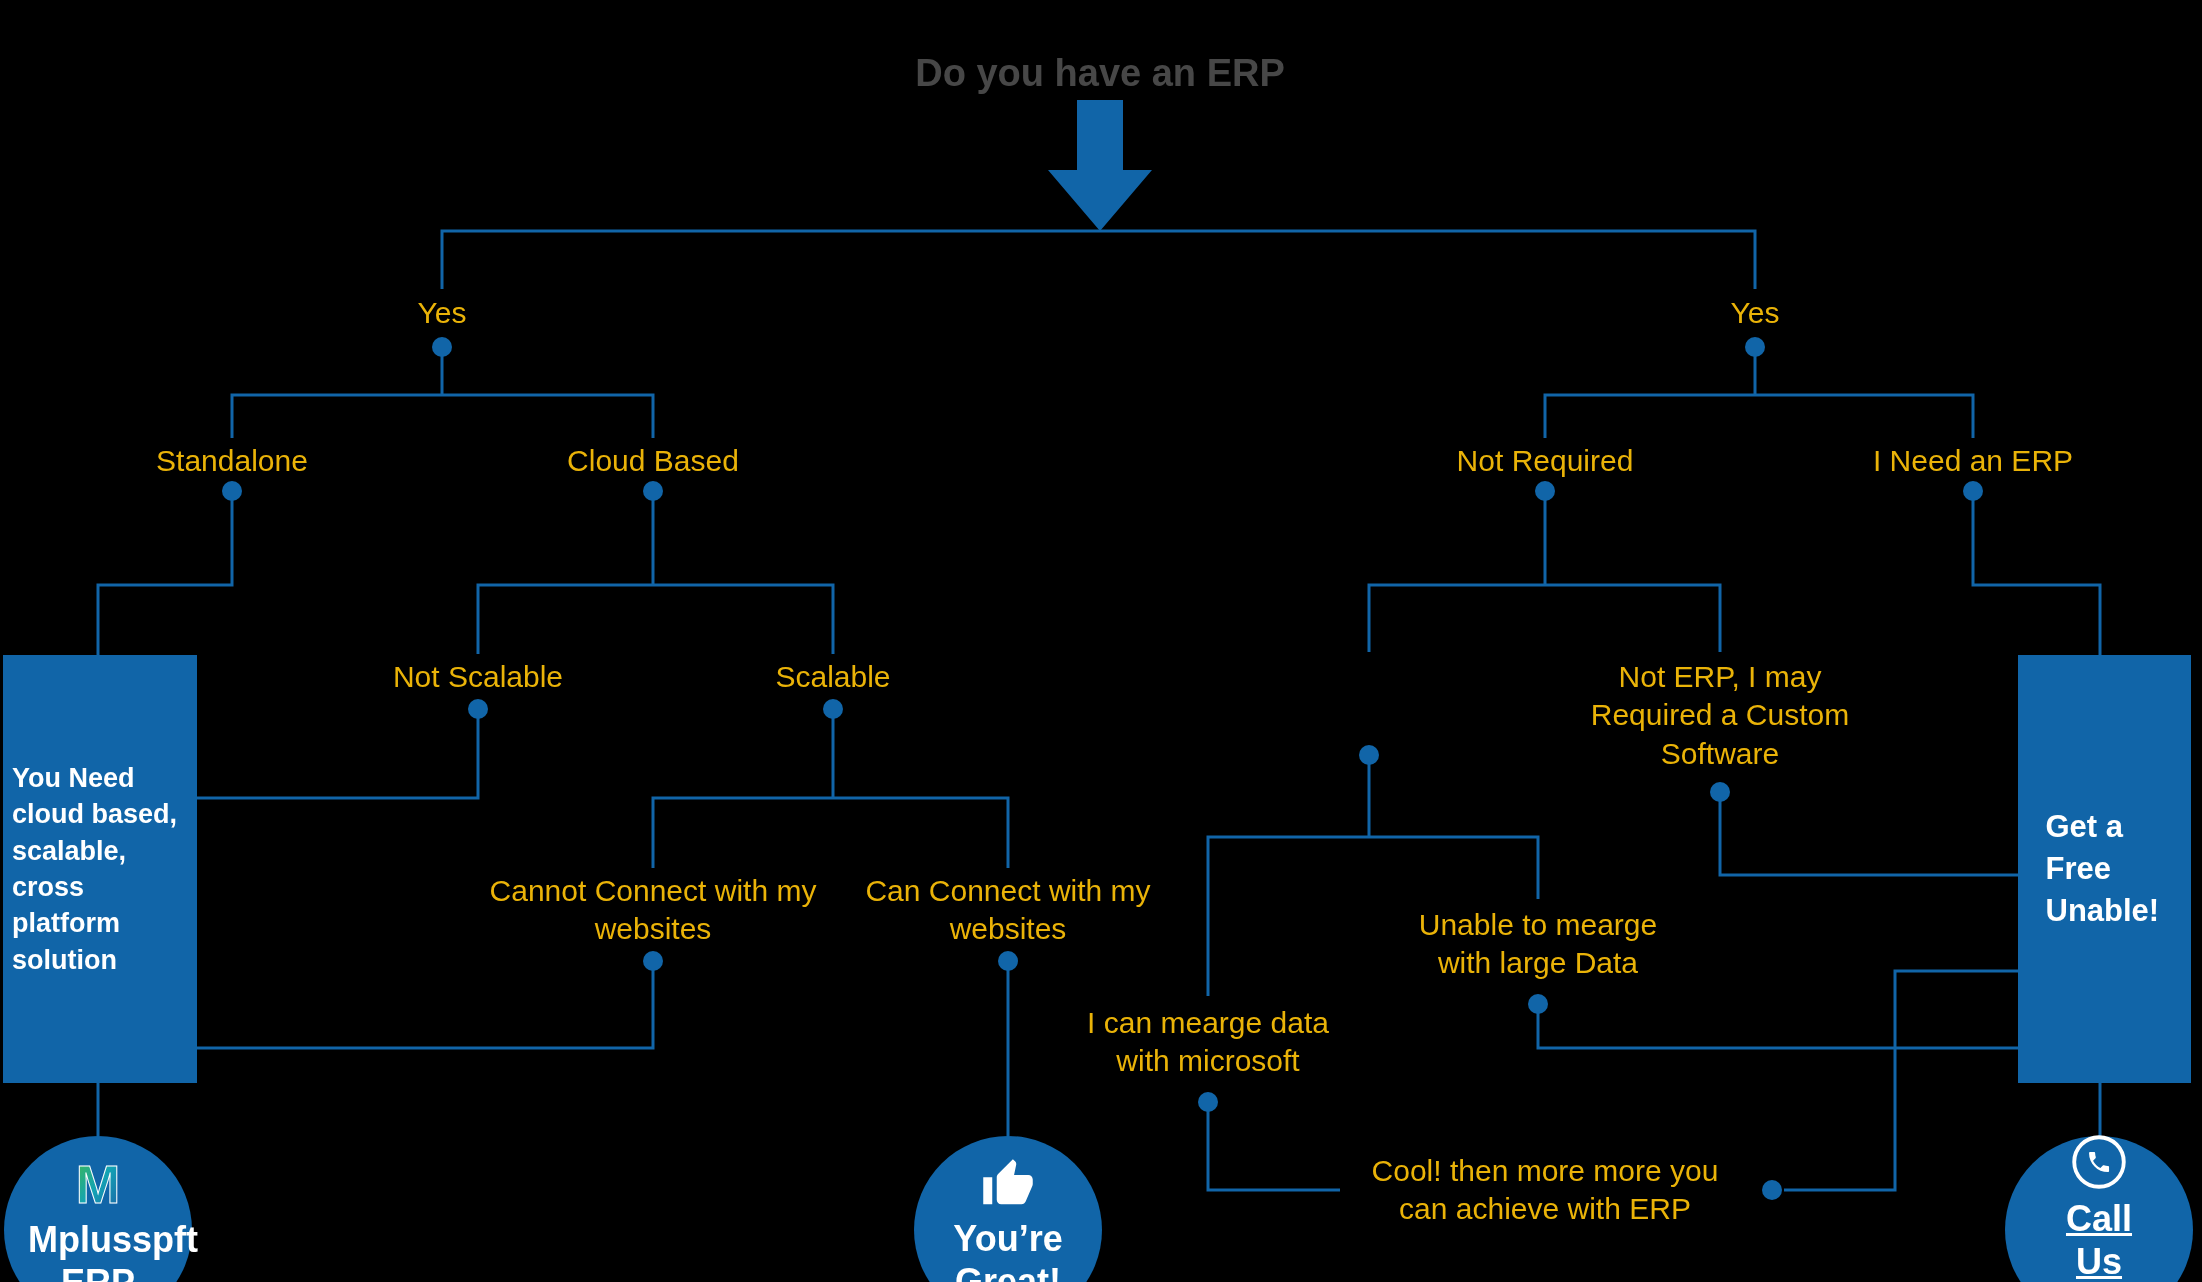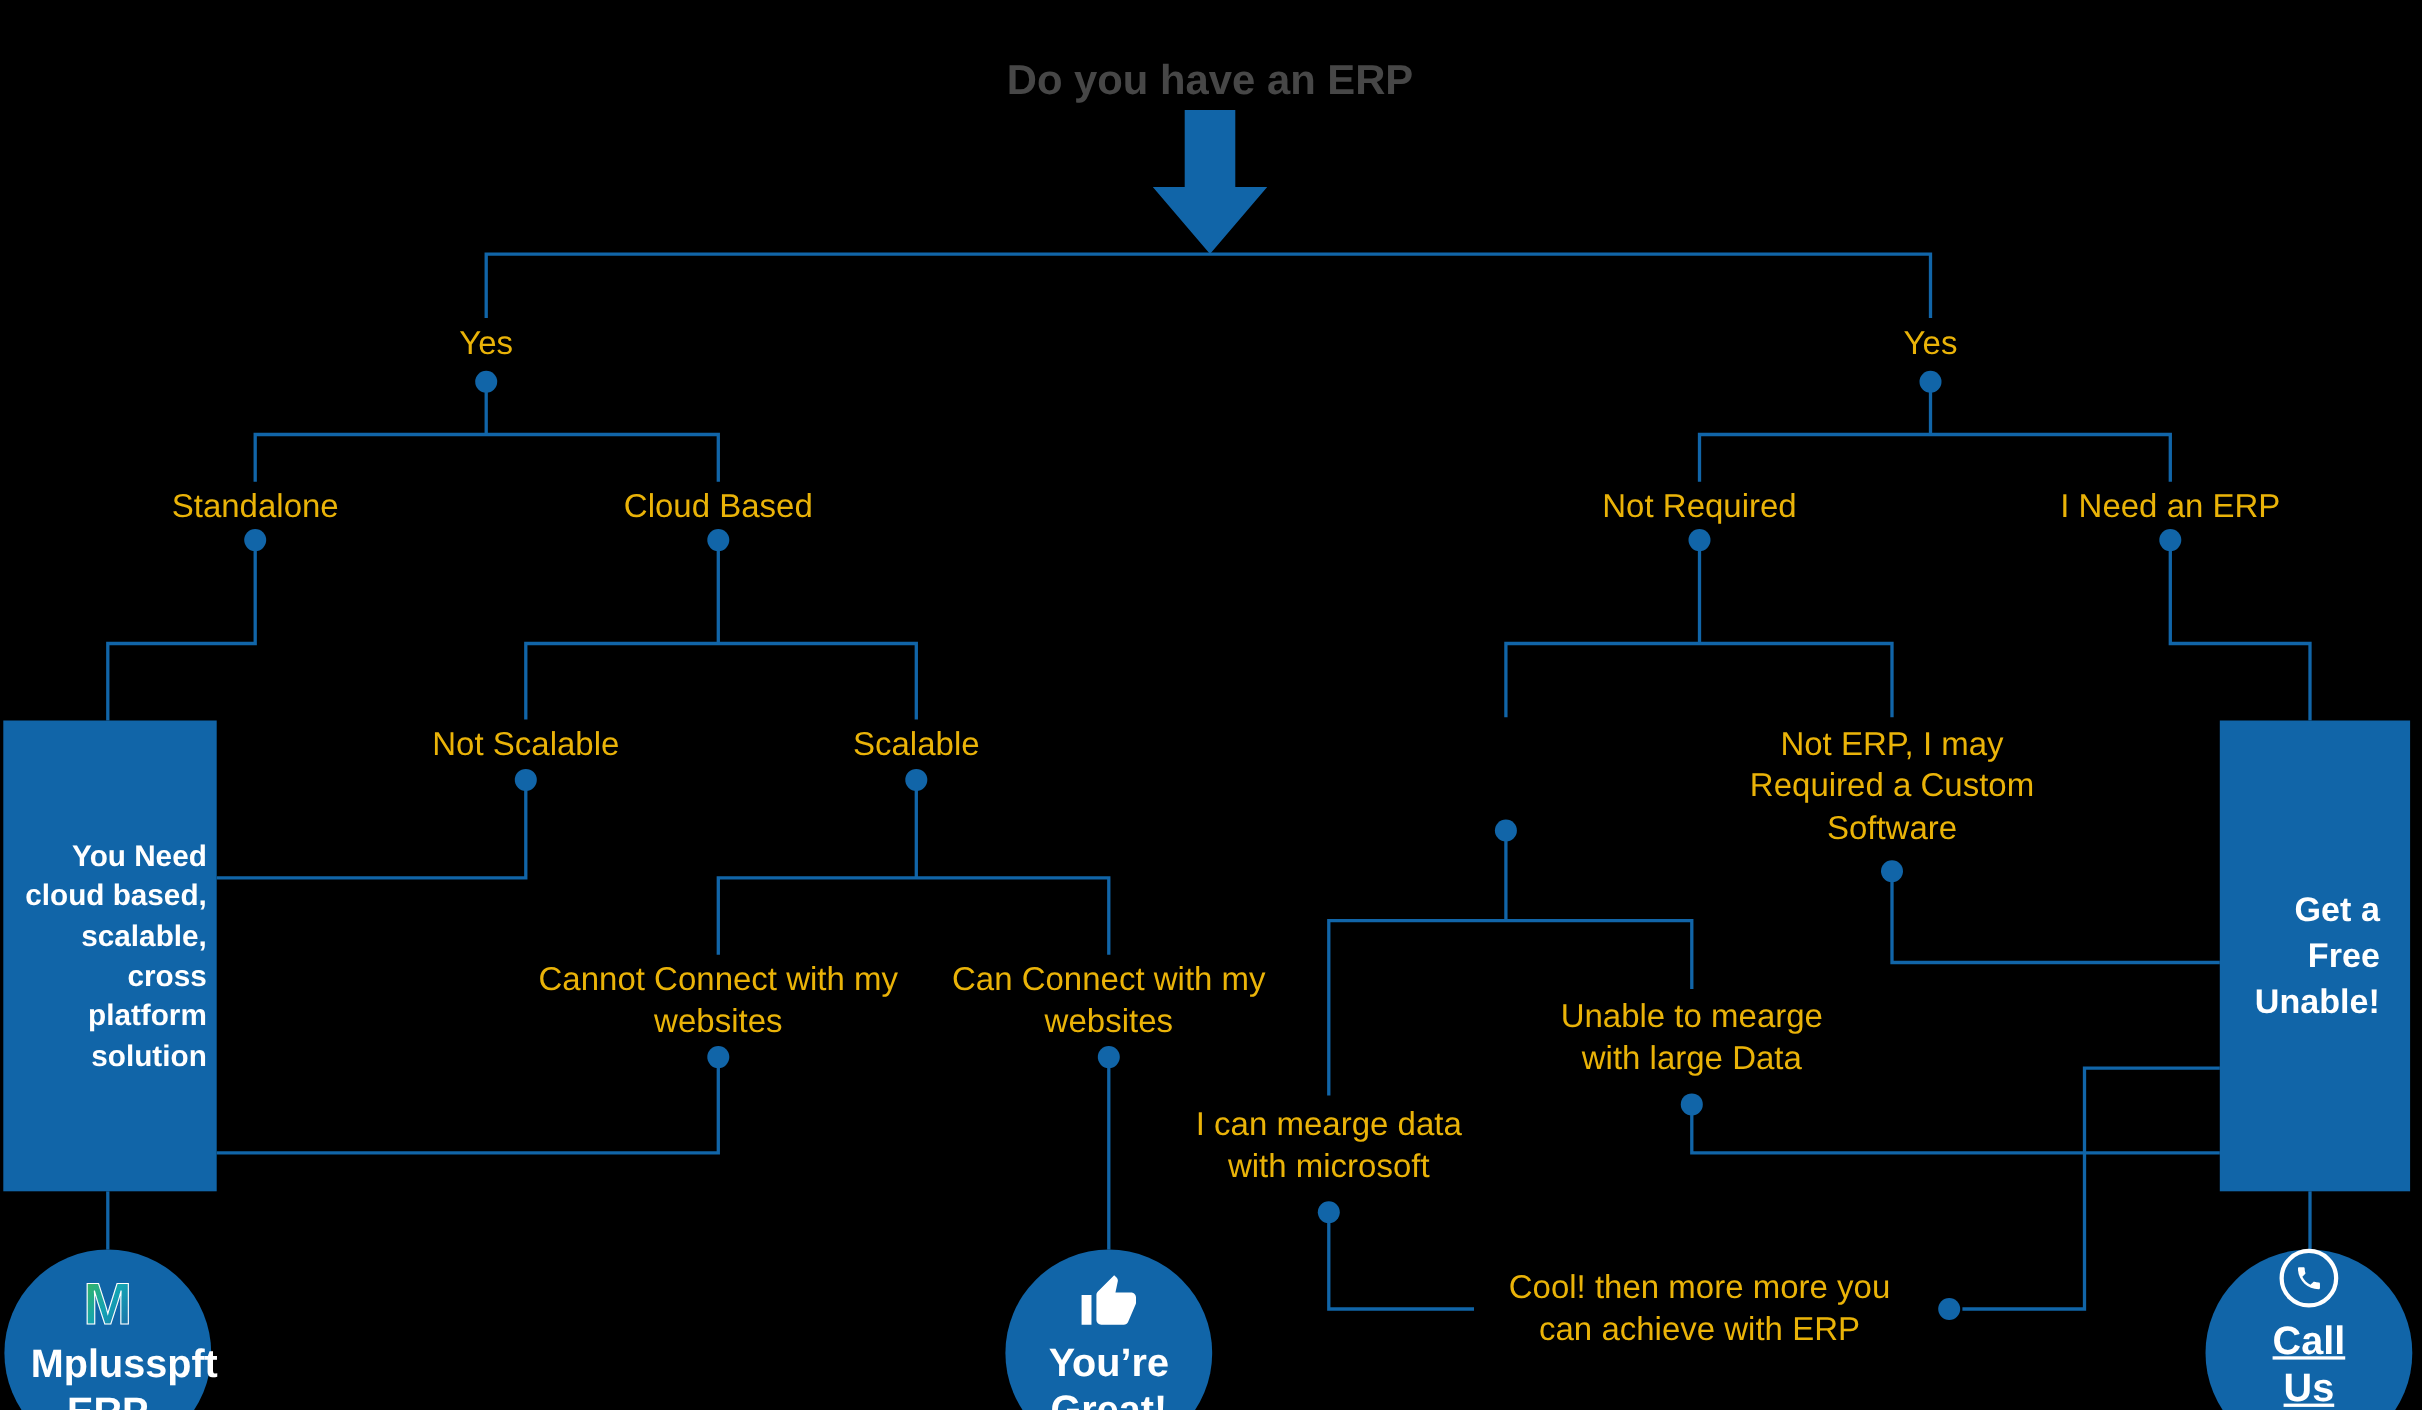--- a/index.html
+++ b/index.html
@@ -21,21 +21,21 @@
     text-align:center;
     white-space:normal;
     font-weight:500;
   }
   .nowrap{white-space:nowrap;}
   .box{
     position:absolute;
     background:#1165a8;
     color:#ffffff;
     display:flex;align-items:center;justify-content:center;
-    text-align:right;
+    text-align:left;
     font-weight:bold;
     line-height:1.35;
   }
   .badge{
     position:absolute;
     width:188px;height:188px;border-radius:50%;
     background:#1165a8;
     color:#fff;
     display:flex;flex-direction:column;align-items:center;justify-content:center;
     text-align:center;font-weight:bold;

